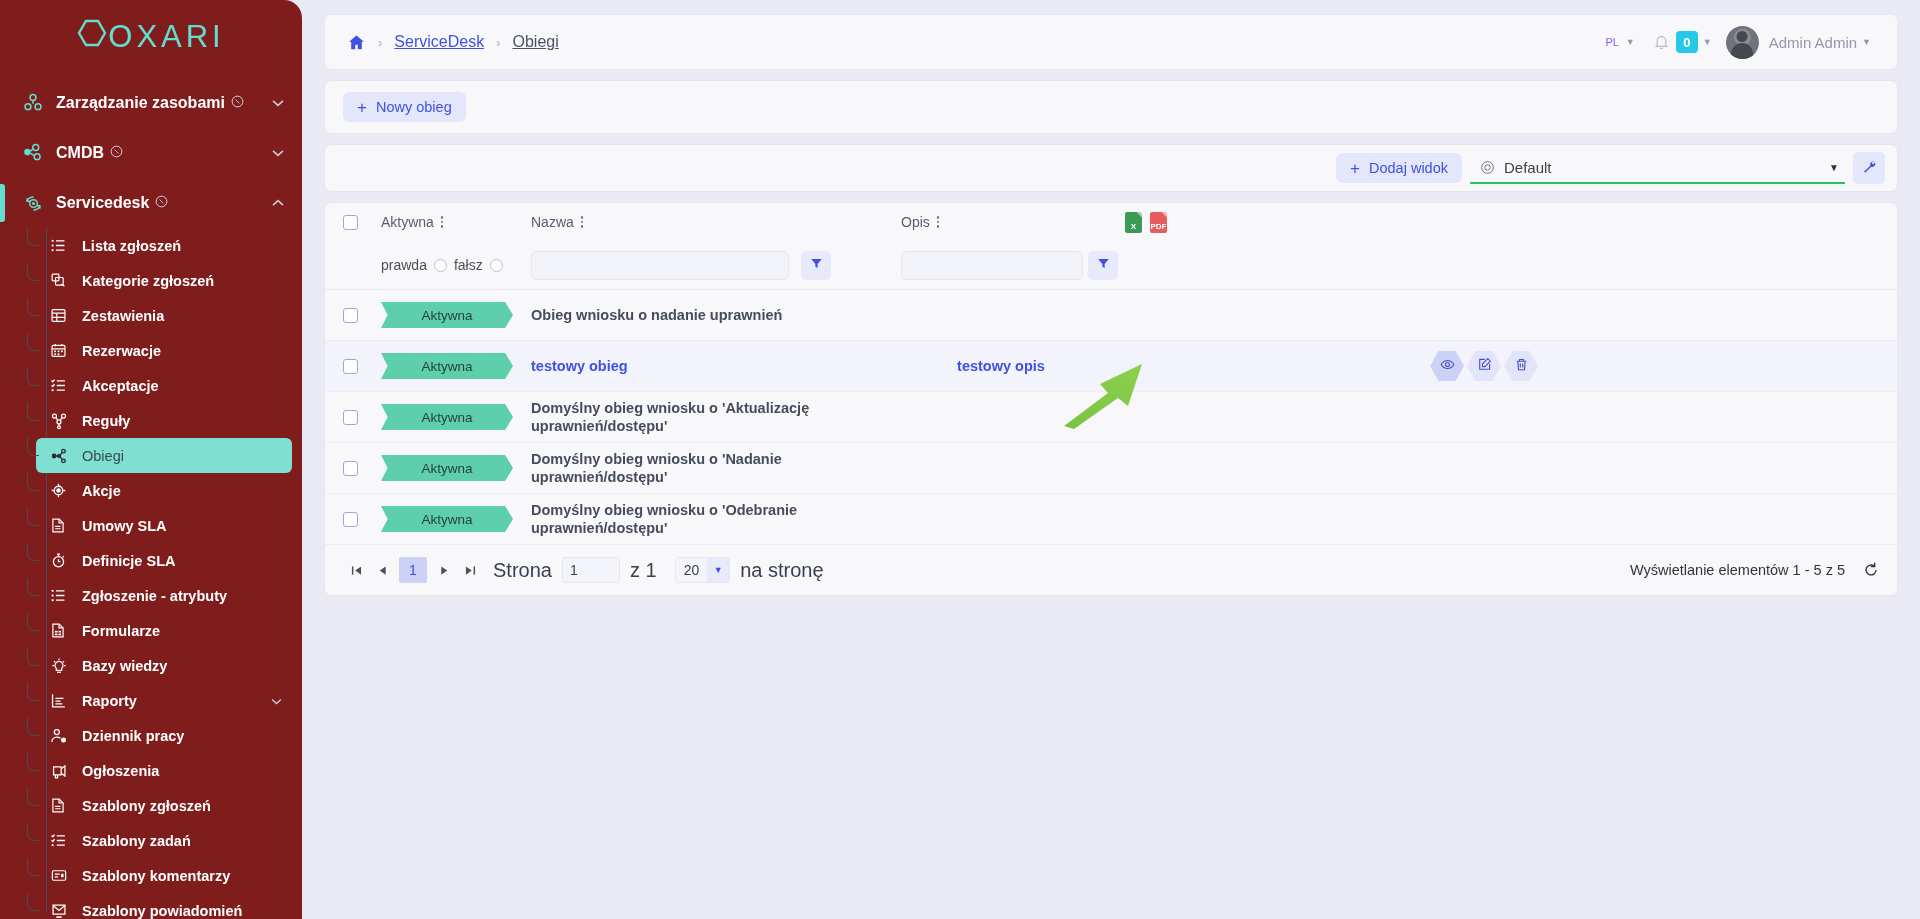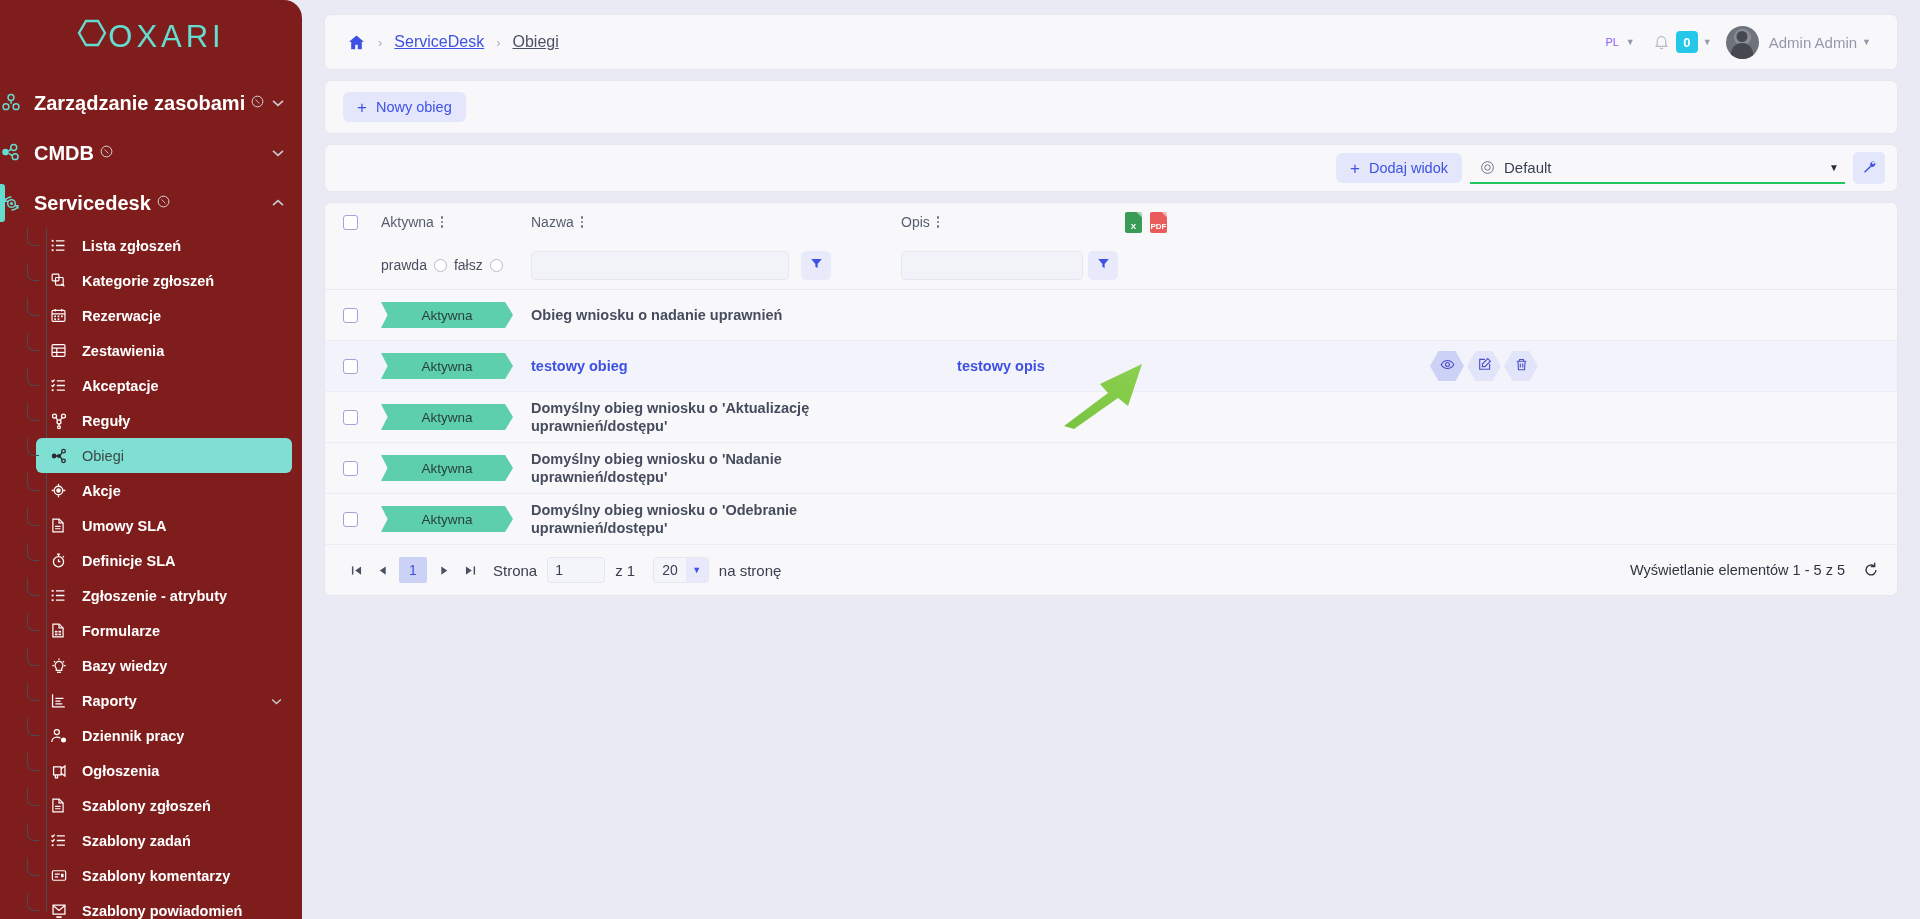--- a/index.html
+++ b/index.html
@@ -28,22 +28,23 @@
     font-size: 31px;
     letter-spacing: 4px;
     font-weight: 400;
     display: flex; align-items: center;
   }
   .logo-hex { margin-right: 1px; display: inline-block; }
   .nav-top { padding-top: 4px; }
   .nav-group {
     display: flex; align-items: center;
     height: 50px;
+    padding-left: 22px;
     color: #ffffff;
-    font-size: 20px;
+    font-size: 16px;
     font-weight: bold;
     cursor: pointer;
     position: relative;
   }
   .nav-group .gicon {
     width: 34px; min-width: 34px;
     display: flex; align-items: center; justify-content: flex-start;
     color: #65dcd0;
   }
   .nav-group.sub-active::before {
@@ -307,21 +308,21 @@
     display: flex; align-items: center; justify-content: center;
     color: #4a4f61; font-size: 12px; cursor: pointer;
   }
   .pg-num {
     width: 28px; height: 26px;
     background: #ccd1f6; color: #3f51e3;
     display: flex; align-items: center; justify-content: center;
     font-size: 14px; cursor: pointer; border-radius: 2px;
     margin: 0 4px;
   }
-  .pg-lbl { color: #3a4050; font-size: 15px; margin: 0 10px; }
+  .pg-lbl { color: #3a4050; font-size: 20px; margin: 0 10px; }
   .pg-input {
     width: 58px; height: 26px;
     background: #f4f5fb; border: 1px solid #e5e6f0; border-radius: 4px;
     font-family: inherit; font-size: 14px; color: #3a4050;
     padding: 0 7px; outline: none;
   }
   .pg-sel {
     display: flex; align-items: center;
     height: 26px; background: #f4f5fb;
     border: 1px solid #e5e6f0; border-radius: 4px;
@@ -448,40 +449,40 @@
               <rect x="6.5" y="6.5" width="9" height="9" rx="1"></rect>
               <path d="M13 14.5c2 0 3.4 1.2 3.4 2.6"></path>
             </svg>
           </span>
           <span>Kategorie zgłoszeń</span>
         </div>
         <div class="nav-item">
           <span class="elbow"></span>
           <span class="iicon">
             <svg width="17" height="17" viewBox="0 0 20 20" fill="none" stroke="currentColor" stroke-width="1.4">
+              <rect x="2.4" y="3" width="15.2" height="14" rx="1.4"></rect>
+              <path d="M2.4 7.2h15.2M8 7.2V17M2.4 12.2h15.2"></path>
+            </svg>
+          </span>
+          <span>Zestawienia</span>
+        </div>
+        <div class="nav-item">
+          <span class="elbow"></span>
+          <span class="iicon">
+            <svg width="17" height="17" viewBox="0 0 20 20" fill="none" stroke="currentColor" stroke-width="1.4">
               <rect x="2.4" y="4" width="15.2" height="13" rx="1.4"></rect>
               <path d="M2.4 8h15.2M6.2 2.4v3M13.8 2.4v3"></path>
               <rect x="5" y="10" width="2" height="2" fill="currentColor" stroke="none"></rect>
               <rect x="9" y="10" width="2" height="2" fill="currentColor" stroke="none"></rect>
               <rect x="13" y="10" width="2" height="2" fill="currentColor" stroke="none"></rect>
               <rect x="5" y="13.4" width="2" height="2" fill="currentColor" stroke="none"></rect>
               <rect x="9" y="13.4" width="2" height="2" fill="currentColor" stroke="none"></rect>
             </svg>
           </span>
           <span>Rezerwacje</span>
-        </div>
-        <div class="nav-item">
-          <span class="elbow"></span>
-          <span class="iicon">
-            <svg width="17" height="17" viewBox="0 0 20 20" fill="none" stroke="currentColor" stroke-width="1.4">
-              <rect x="2.4" y="3" width="15.2" height="14" rx="1.4"></rect>
-              <path d="M2.4 7.2h15.2M8 7.2V17M2.4 12.2h15.2"></path>
-            </svg>
-          </span>
-          <span>Zestawienia</span>
         </div>
         <div class="nav-item">
           <span class="elbow"></span>
           <span class="iicon">
             <svg width="17" height="17" viewBox="0 0 20 20" fill="none" stroke="currentColor" stroke-width="1.5">
               <path d="M8 4.5h9.5M8 10h9.5M8 15.5h9.5"></path>
               <path d="M1.8 4.2 3.2 5.6 5.4 3"></path>
               <path d="M1.8 9.7 3.2 11.1 5.4 8.5"></path>
               <rect x="2" y="14.4" width="2.2" height="2.2" fill="currentColor" stroke="none"></rect>
             </svg>

